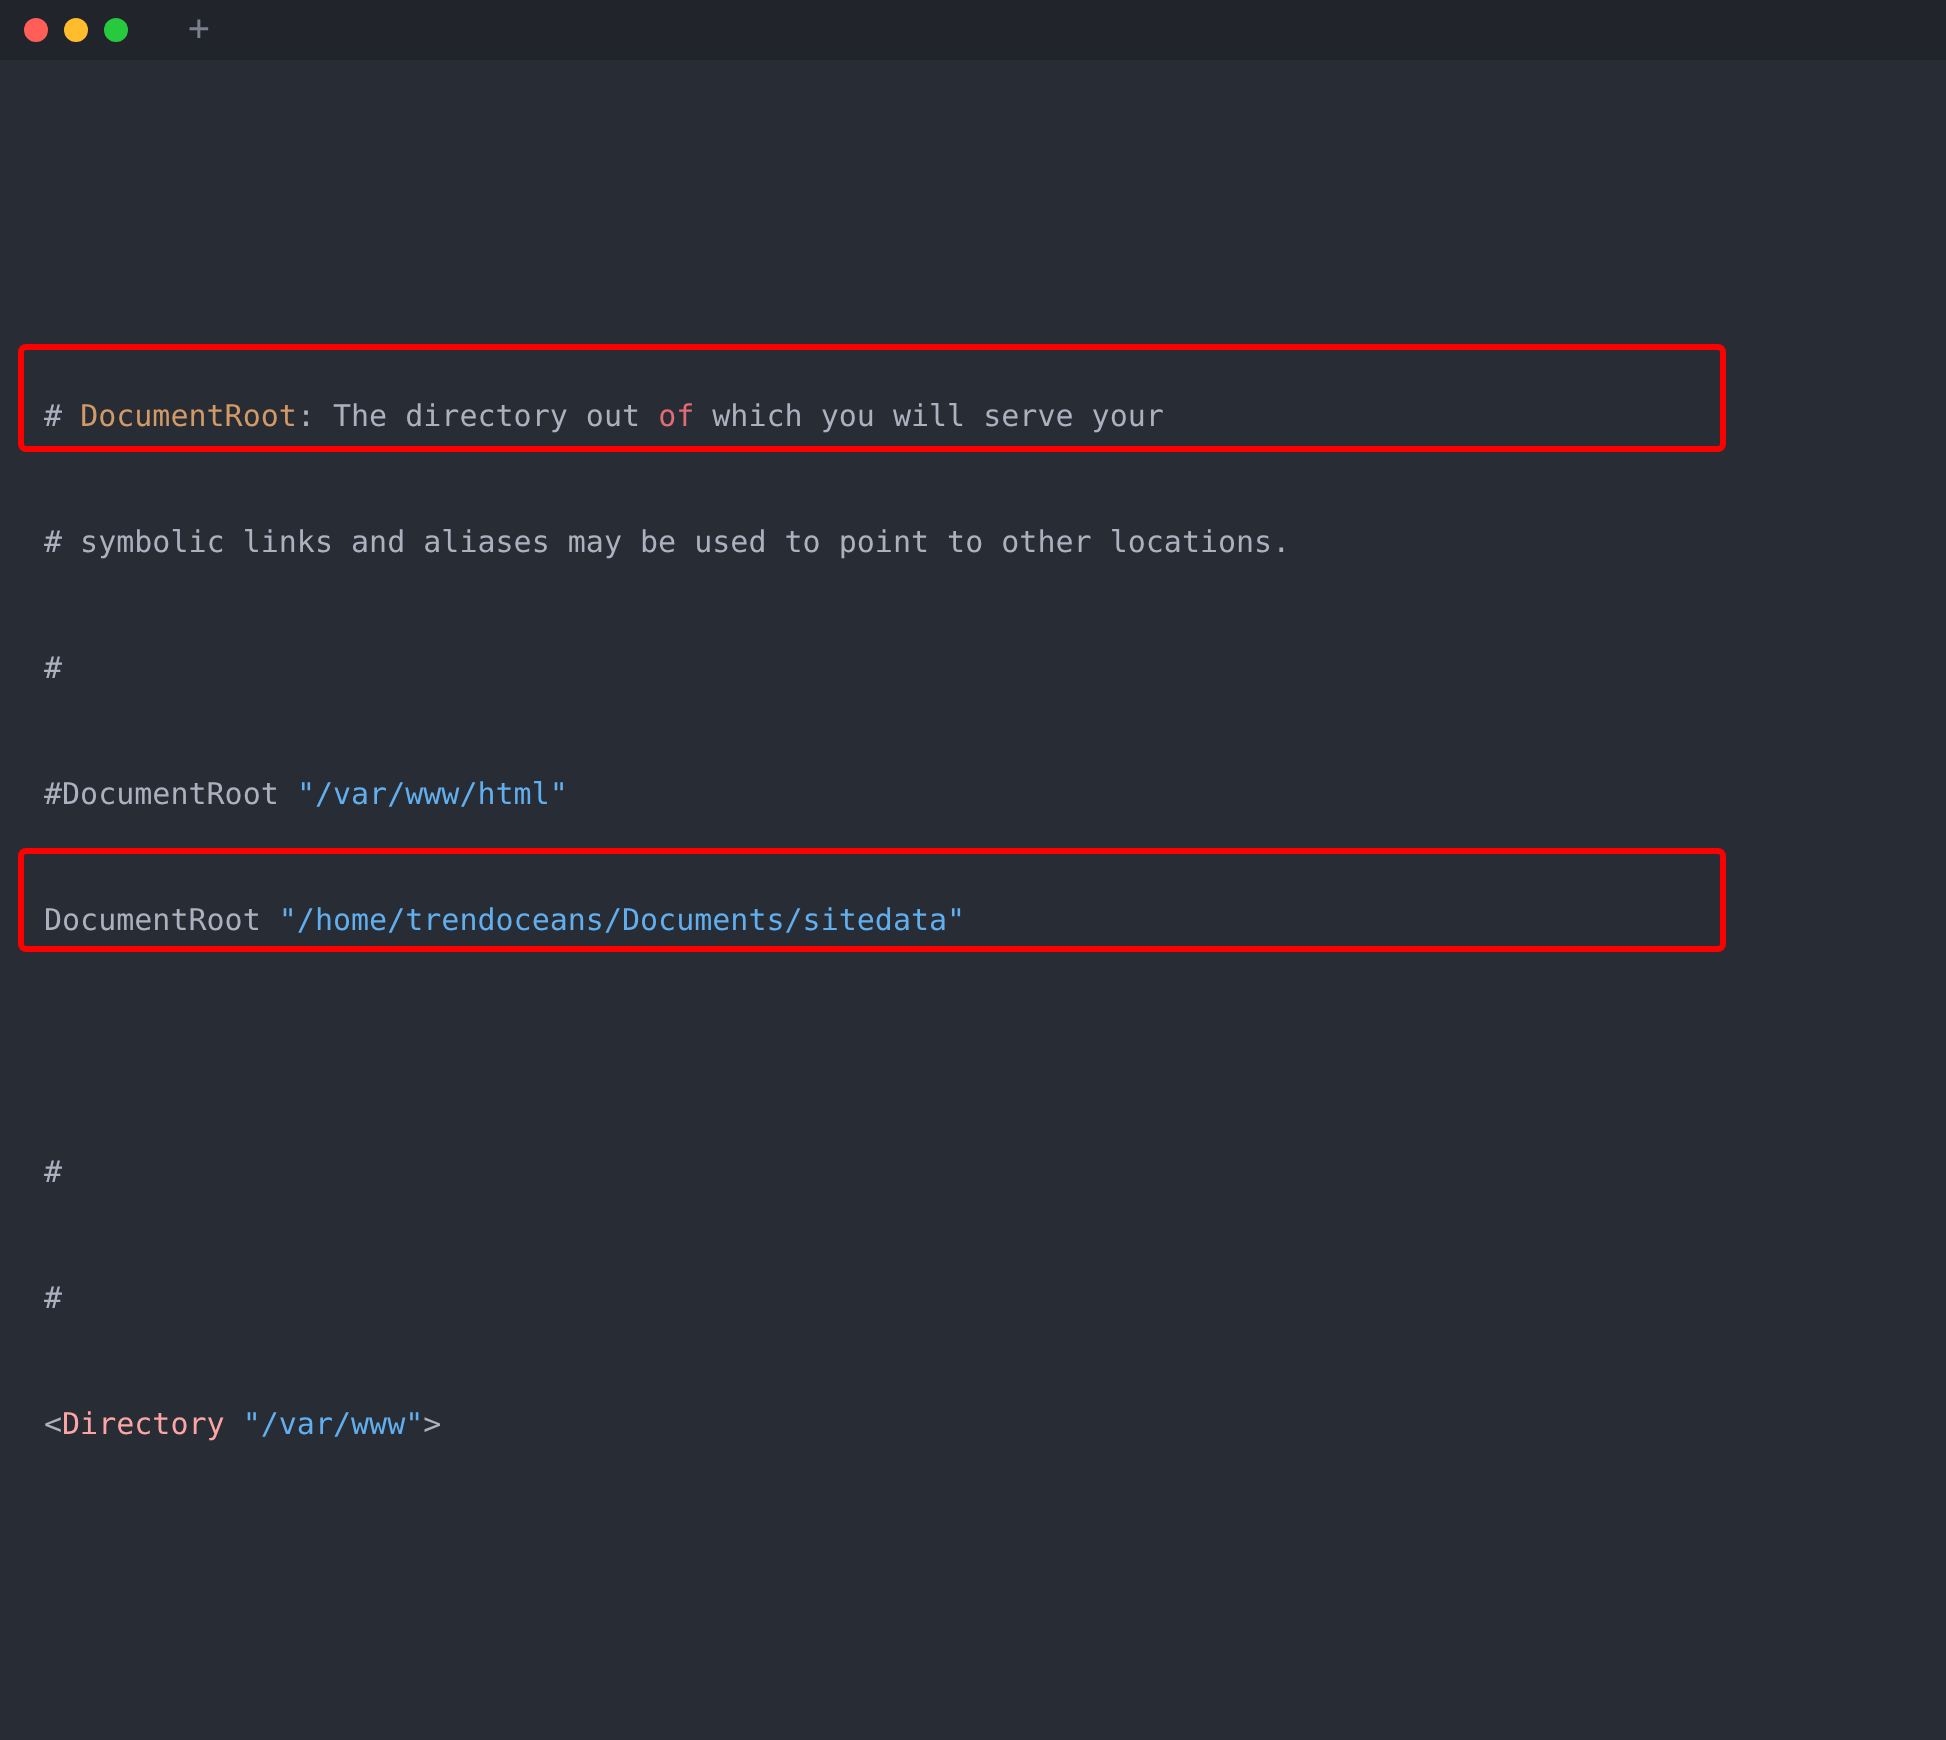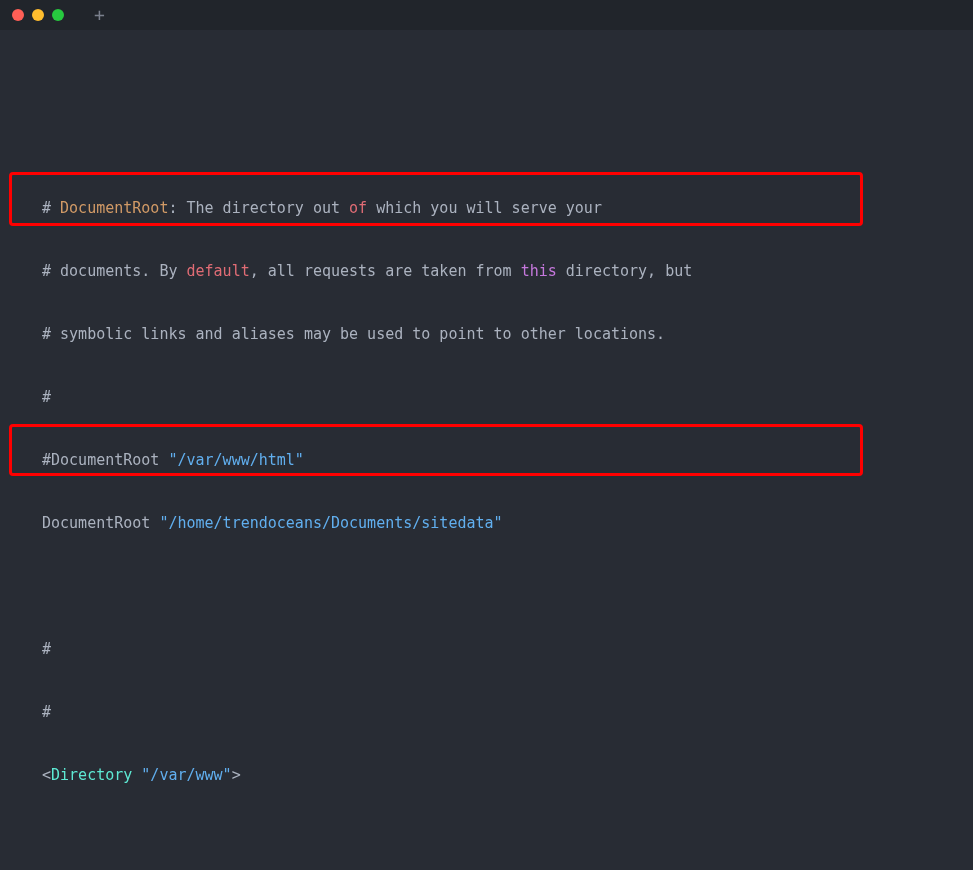--- a/index.html
+++ b/index.html
@@ -34,24 +34,24 @@
     user-select: none;
   }
   .editor {
     position: relative;
     padding: 42px 0 0 22px;
     white-space: pre;
   }
   .c-text   { color: #abb2bf; }
   .c-orange { color: #d19a66; }
   .c-red    { color: #e06c75; }
-  .c-green  { color: #5eead4; }
+  .c-green  { color: #fca5a5; }
   .c-purple { color: #c678dd; }
   .c-blue   { color: #61afef; }
-  .line { display: block; height: 21px; margin-left: 20px; }
+  .line { display: block; height: 21px; }
   .hl-box {
     position: absolute;
     border: 3px solid #ff0000;
     border-radius: 4px;
     pointer-events: none;
   }
 </style>
 </head>
 <body>
 
@@ -61,21 +61,20 @@
   <div class="tl-btn tl-maximize"></div>
   <div class="tl-plus">+</div>
 </div>
 
 <div class="editor">
 
   <div class="hl-box" id="hl0" style="top: 142px; left: 9px; width: 854px; height: 54px;"></div>
   <div class="hl-box" id="hl1" style="top: 394px; left: 9px; width: 854px; height: 52px;"></div>
 
   <span class="line"><span class="c-text"># </span><span class="c-orange">DocumentRoot</span><span class="c-text">: The directory out </span><span class="c-red">of</span><span class="c-text"> which you will serve your</span></span>
-  <span class="line"><span class="c-text"># documents. By </span><span class="c-red">default</span><span class="c-text">, all requests are taken from </span><span class="c-purple">this</span><span class="c-text"> directory, but</span></span>
   <span class="line c-text"># symbolic links and aliases may be used to point to other locations.</span>
   <span class="line c-text">#</span>
   <span class="line"><span class="c-text">#DocumentRoot </span><span class="c-blue">"/var/www/html"</span></span>
   <span class="line"><span class="c-text">DocumentRoot </span><span class="c-blue">"/home/trendoceans/Documents/sitedata"</span></span>
   <span class="line"></span>
   <span class="line c-text">#</span>
   <span class="line c-text">#</span>
   <span class="line"><span class="c-text">&lt;</span><span class="c-green">Directory</span><span> </span><span class="c-blue">"/var/www"</span><span class="c-text">&gt;</span></span>
   
   

